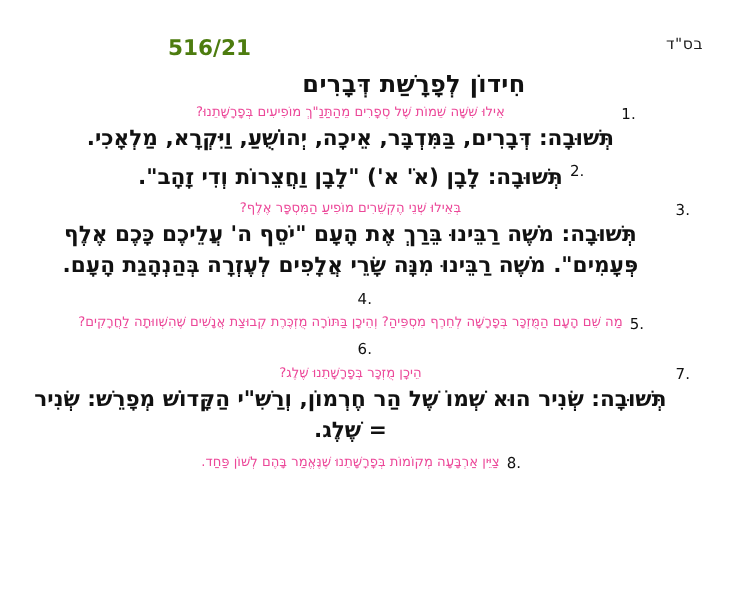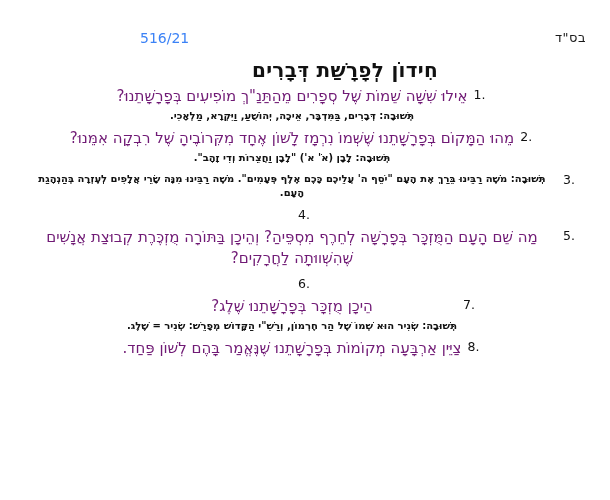--- a/index.html
+++ b/index.html
@@ -43,23 +43,23 @@
     top: 0;
     font-size: 13px;
     color: #1a1a1a;
     font-family: "DejaVu Sans", sans-serif;
     letter-spacing: 0.5px;
   }
   .page-code {
     position: absolute;
     left: 140px;
     top: 0;
-    font-size: 14px;
-    color: #3b82f6;
-    font-weight: normal;
+    font-size: 18px;
+    color: #4d7c0f;
+    font-weight: bold;
     font-family: "DejaVu Sans", sans-serif;
     direction: ltr;
   }
   .doc-title {
     position: absolute;
     top: 58px;
     left: 0;
     width: 610px;
     text-align: center;
     font-size: 20px;
@@ -97,28 +97,28 @@
     width: 20px;
     text-align: left;
     direction: ltr;
     margin-left: 6px;
   }
   .qbody {
     flex: 0 1 auto;
     max-width: 530px;
   }
   .qtext {
-    font-size: 15px;
+    font-size: 11px;
     line-height: 1.45;
-    color: #701a75;
+    color: #ec4899;
     text-align: center;
     font-family: "DejaVu Sans", sans-serif;
   }
   .atext {
-    font-size: 10px;
+    font-size: 18px;
     line-height: 1.45;
     color: #111111;
     font-weight: bold;
     text-align: center;
     font-family: "DejaVu Sans", sans-serif;
     margin-top: 1px;
   }
   .qtext-2l, .atext-2l {
   }
 </style>
@@ -145,30 +145,30 @@
           <div class="qtext">אֵילוּ שִׁשָּׁה שֵׁמוֹת שֶׁל סְפָרִים מֵהַתַּנַ"ךְ מוֹפִיעִים בְּפָרָשָׁתֵנוּ?</div>
           <div class="atext">תְּשׁוּבָה: דְּבָרִים, בַּמִּדְבָּר, אֵיכָה, יְהוֹשֻׁעַ, וַיִּקְרָא, מַלְאָכִי.</div>
         </div>
       </div>
     </div>
 
     <div class="qitem">
       <div class="qline">
         <span class="qnum">2.</span>
         <div class="qbody">
-          <div class="qtext">מֵהוּ הַמָּקוֹם בְּפָרָשָׁתֵנוּ שֶׁשְּׁמוֹ נִרְמָז לָשׁוֹן אֶחָד מִקִּרוֹבֶיהָ שֶׁל רִבְקָה אִמֵּנוּ?</div>
           <div class="atext">תְּשׁוּבָה: לָבָן (אֹ' א') "לָבָן וַחֲצֵרוֹת וְדִי זָהָב".</div>
         </div>
       </div>
     </div>
 
     <div class="qitem">
       <div class="qline">
         <span class="qnum">3.</span>
         <div class="qbody">
+          <div class="qtext">בְּאֵילוּ שְׁנֵי הֶקְשֵׁרִים מוֹפִיעַ הַמִּסְפָּר אֶלֶף?</div>
           <div class="atext atext-2l">תְּשׁוּבָה: מֹשֶׁה רַבֵּינוּ בֵּרַךְ אֶת הָעָם "יֹסֵף ה' עֲלֵיכֶם כָּכֶם אֶלֶף פְּעָמִים". מֹשֶׁה רַבֵּינוּ מִנָּה שָׂרֵי אֲלָפִים לְעֶזְרָה בְּהַנְהָגַת הָעָם.</div>
         </div>
       </div>
     </div>
 
     <div class="qitem">
       <div class="qline">
         <span class="qnum">4.</span>
       </div>
     </div>

